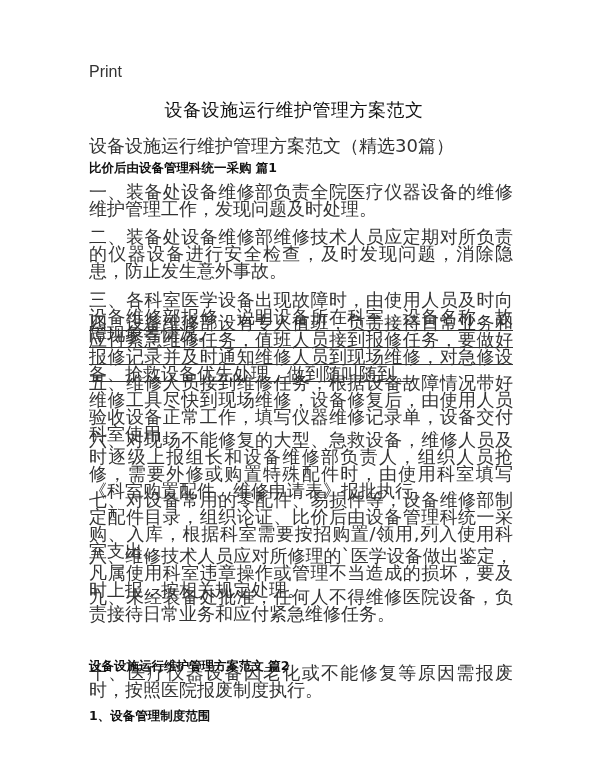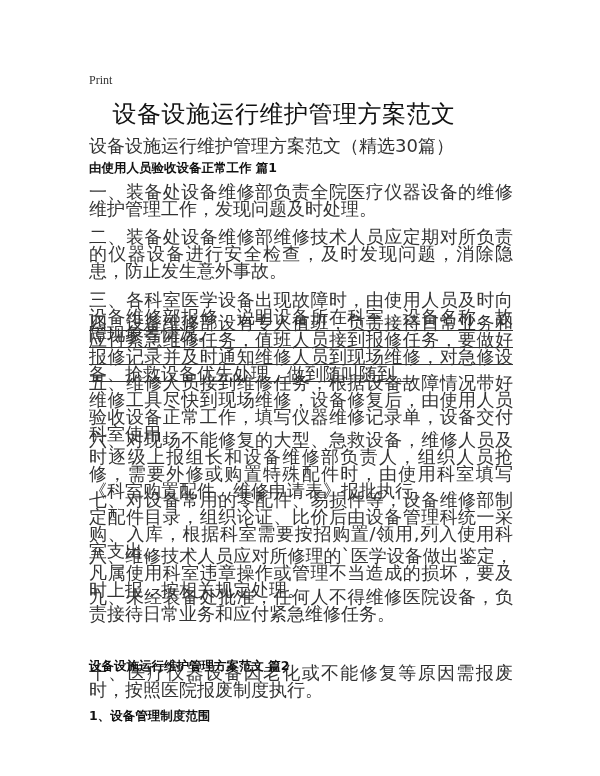--- a/index.html
+++ b/index.html
@@ -1,34 +1,34 @@
 <!DOCTYPE html>
 <html><head>
 <meta charset="utf-8">
 <style>
   html, body { margin: 0; padding: 0; background: #ffffff; }
   body { width: 600px; height: 776px; overflow: hidden; position: relative;
          font-family: "DejaVu Sans", sans-serif; color: #222; }
-  .print { position: absolute; left: 89px; top: 73px; font-family: Liberation Serif, serif;
-           font-size: 12px; color: #333; }
-  .title { position: absolute; left: 6px; width: 556px; top: 98px; text-align: center;
-           font-size: 24px; color: #111; letter-spacing: 0.5px; }
+  .print { position: absolute; left: 89px; top: 63px; font-family: Liberation Sans, sans-serif;
+           font-size: 16px; color: #333; }
+  .title { position: absolute; left: 16px; width: 556px; top: 98px; text-align: center;
+           font-size: 18px; color: #111; letter-spacing: 0.5px; }
   .subtitle { position: absolute; left: 89px; top: 134px; font-size: 18px; color: #333; }
   .section-head { position: absolute; left: 89px; font-size: 12.5px; font-weight: bold; color: #111; }
   .para { position: absolute; left: 89px; width: 424px; font-size: 18px; line-height: 17px;
           color: #333; text-align: justify; }
 </style>
 </head>
 <body>
 
 <div class="print">Print</div>
 <div class="title">设备设施运行维护管理方案范文</div>
 <div class="subtitle">设备设施运行维护管理方案范文（精选30篇）</div>
 
-<div class="section-head" style="top:160px;">由使用人员验收设备正常工作 篇1</div>
+<div class="section-head" style="top:160px;">比价后由设备管理科统一采购 篇1</div>
 
 <div class="para" style="top:183px;">一、装备处设备维修部负责全院医疗仪器设备的维修维护管理工作，发现问题及时处理。</div>
 <div class="para" style="top:228px;">二、装备处设备维修部维修技术人员应定期对所负责的仪器设备进行安全检查，及时发现问题，消除隐患，防止发生意外事故。</div>
 <div class="para" style="top:291px;">三、各科室医学设备出现故障时，由使用人员及时向设备维修部报修，说明设备所在科室、设备名称、故障现象等情况。</div>
 <div class="para" style="top:314px;text-decoration:underline;">四、设备维修部设有专人值班，负责接待日常业务和应付紧急维修任务，值班人员接到报修任务，要做好报修记录并及时通知维修人员到现场维修，对急修设备、抢救设备优先处理，做到随叫随到。</div>
 <div class="para" style="top:374px;">五、维修人员接到维修任务，根据设备故障情况带好维修工具尽快到现场维修，设备修复后，由使用人员验收设备正常工作，填写仪器维修记录单，设备交付科室使用。</div>
 <div class="para" style="top:431px;">六、对现场不能修复的大型、急救设备，维修人员及时逐级上报组长和设备维修部负责人，组织人员抢修，需要外修或购置特殊配件时，由使用科室填写《科室购置配件、维修申请表》报批执行。</div>
 <div class="para" style="top:491px;">七、对设备常用的零配件、易损件等，设备维修部制定配件目录，组织论证、比价后由设备管理科统一采购、入库，根据科室需要按招购置/领用,列入使用科室支出。</div>
 <div class="para" style="top:547px;">八、维修技术人员应对所修理的`医学设备做出鉴定，凡属使用科室违章操作或管理不当造成的损坏，要及时上报，按相关规定处理。</div>
 <div class="para" style="top:588px;">九、未经装备处批准，任何人不得维修医院设备，负责接待日常业务和应付紧急维修任务。</div>

